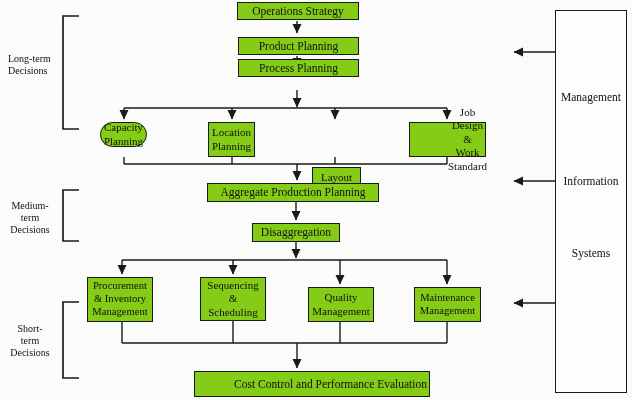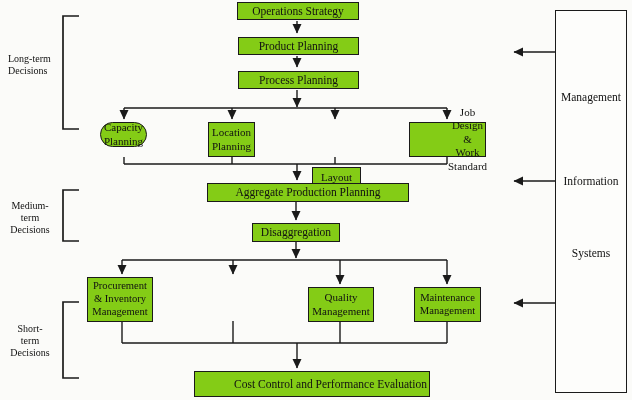--- a/index.html
+++ b/index.html
@@ -32,28 +32,28 @@
     text-align: center;
     white-space: pre-line;
     font-size: 11px;
     line-height: 1.22;
     color: #111;
   }
   .fbox.single { font-size: 11.5px; }
   
   #box-operations-strategy { left: 237px; top: 2px;  width: 122px; height: 18px; }
   #box-product-planning    { left: 238px; top: 37px; width: 121px; height: 18px; }
-  #box-process-planning    { left: 238px; top: 71px; width: 121px; height: 18px; }
+  #box-process-planning    { left: 238px; top: 59px; width: 121px; height: 18px; }
   
   #box-capacity-planning { left: 100px; top: 122px; width: 47px; height: 25px; border-radius: 14px; }
   #box-location-planning { left: 208px; top: 122px; width: 47px; height: 35px; }
   #box-layout-planning   { left: 312px; top: 122px; width: 49px; height: 35px; margin-top: 45px; }
   #box-job-design        { left: 409px; top: 122px; width: 77px; height: 35px; padding-left: 40px; }
   
-  #box-aggregate-planning { left: 207px; top: 183px; width: 202px; height: 19px; text-align: center; }
+  #box-aggregate-planning { left: 207px; top: 183px; width: 172px; height: 19px; text-align: center; }
   #box-disaggregation     { left: 252px; top: 223px; width: 88px;  height: 19px; }
   
   #box-procurement { left: 87px;  top: 277px; width: 66px; height: 45px; font-size: 10.6px; }
   #box-sequencing  { left: 200px; top: 277px; width: 66px; height: 44px; }
   #box-quality     { left: 308px; top: 287px; width: 66px; height: 35px; }
   #box-maintenance { left: 414px; top: 287px; width: 67px; height: 35px; font-size: 10.6px; }
   
   #box-cost-control { left: 194px; top: 371px; width: 236px; height: 26px; padding-left: 37px; }
   
   #box-mis {
@@ -164,20 +164,23 @@
 Planning</div>
   <div class="fbox" id="box-job-design">Job Design &amp;
 Work Standard</div>
 
   <div class="fbox single" id="box-aggregate-planning">Aggregate Production Planning</div>
   <div class="fbox single" id="box-disaggregation">Disaggregation</div>
 
   <div class="fbox" id="box-procurement">Procurement
 &amp; Inventory
 Management</div>
+  <div class="fbox" id="box-sequencing">Sequencing
+&amp;
+Scheduling</div>
   <div class="fbox" id="box-quality">Quality
 Management</div>
   <div class="fbox" id="box-maintenance">Maintenance
 Management</div>
 
   <div class="fbox single" id="box-cost-control">Cost Control and Performance Evaluation</div>
 
   <div id="box-mis">
     <span id="mis-word-management">Management</span>
     <span id="mis-word-information">Information</span>

